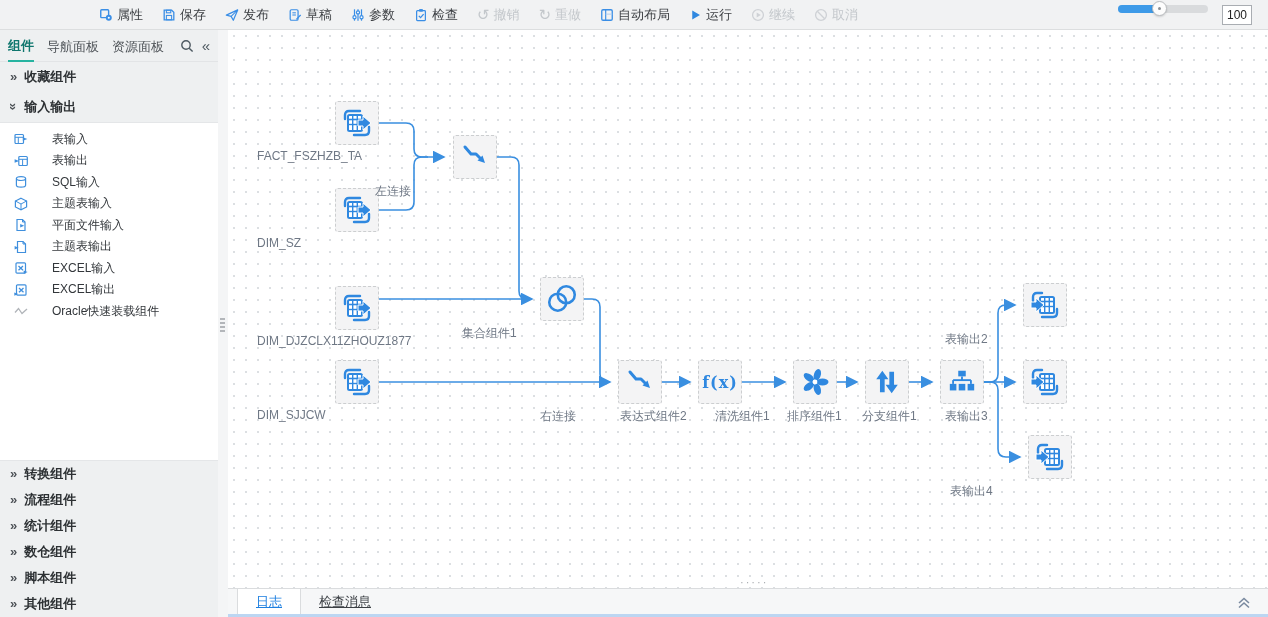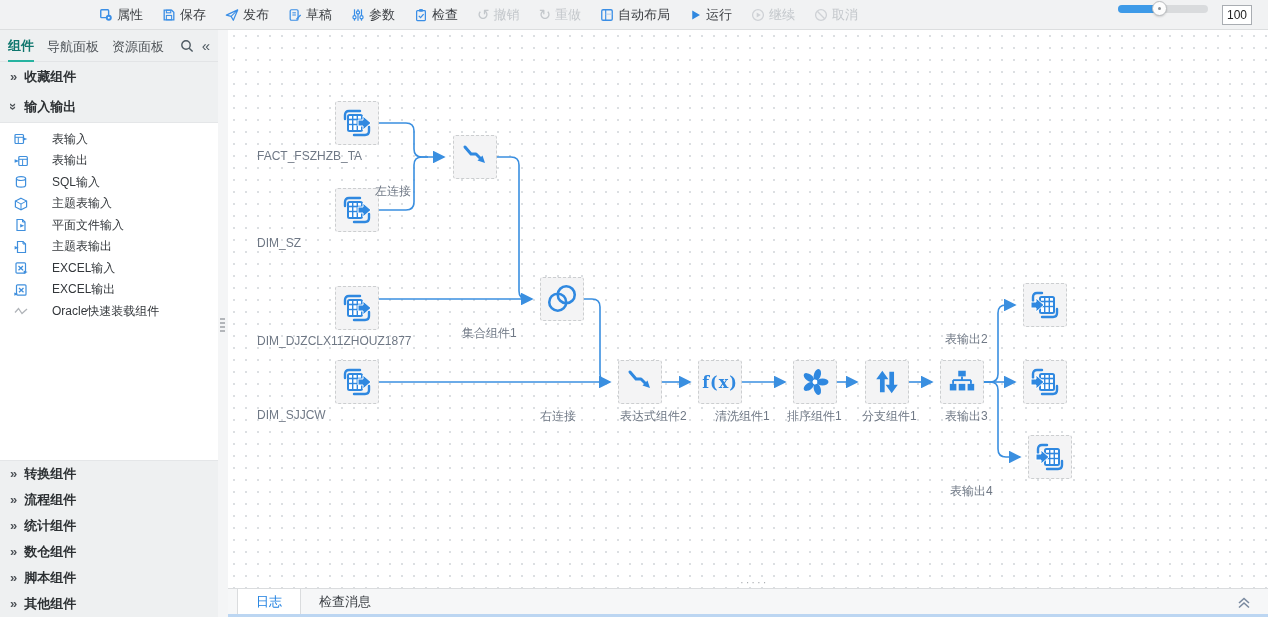--- a/index.html
+++ b/index.html
@@ -46,21 +46,21 @@
             background-image:radial-gradient(circle,#dcdfe2 1px,transparent 1.2px); background-size:12px 12px; }
   .edges { position:absolute; left:0; top:0; pointer-events:none; }
   .node { position:absolute; }
   .node-box { width:44px; height:44px; background:#f4f4f5; border:1px dashed #ccced0; border-radius:3px; display:flex; align-items:center; justify-content:center; cursor:move; }
   .node-label { position:absolute; top:48px; left:-78px; width:200px; text-align:left; font-size:12px; color:#6f7885; white-space:nowrap; }
   .fx-glyph { color:#2f88e0; font-size:16px; font-weight:bold; letter-spacing:1px; font-family:"DejaVu Serif",serif; }
   .hgrip { position:absolute; left:512px; top:546px; color:#a8abaf; font-size:11px; letter-spacing:2px; cursor:row-resize; }
 
   
   .bottom { position:absolute; left:228px; top:588px; width:1040px; height:29px; background:#f6f7f8; border-top:1px solid #dadcde; border-bottom:3px solid #bcd6f2; display:flex; align-items:stretch; }
-  .btab { font-size:13px; color:#3c4045; padding:0 18px; display:flex; align-items:center; cursor:pointer; }
+  .btab { font-size:13px; color:#3c4045; padding:0 18px; display:flex; align-items:center; cursor:pointer;text-decoration:underline; }
   .btab.active { background:#fff; color:#1d7fe0; border-left:1px solid #dadcde; border-right:1px solid #dadcde; margin-left:9px; }
   .bexpand { margin-left:auto; margin-right:16px; display:flex; align-items:center; cursor:pointer; }
 </style>
 </head>
 <body>
 
 <div class="app">
 
   <div class="toolbar">
     <div class="tb-item tb-gap">

